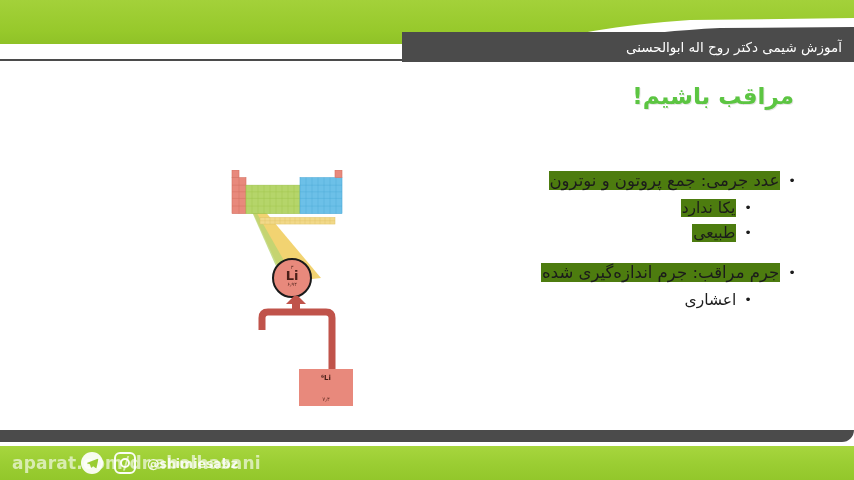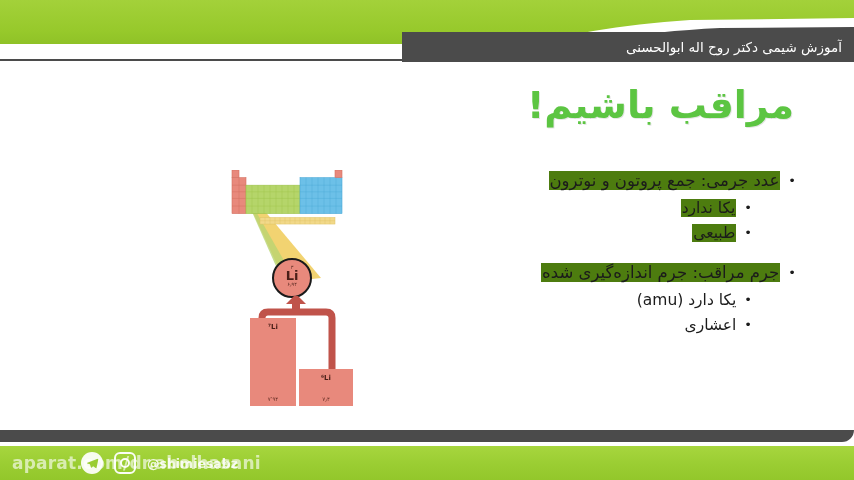--- a/index.html
+++ b/index.html
@@ -19,21 +19,21 @@
      position:absolute;right:12px;top:33px;width:420px;height:28px;
      color:#ffffff;font-size:13.5px;line-height:28px;text-align:right;direction:rtl;
      white-space:nowrap;overflow:hidden;
   }
   .header-underline{position:absolute;left:0;top:59px;width:854px;height:2px;background:#4b4b4b;}
 
   
   .slide-title{
     position:absolute;right:60px;top:83px;width:430px;
     text-align:right;direction:rtl;
-    color:#5cc542;font-size:38px;font-weight:bold;
+    color:#5cc542;font-size:23px;font-weight:bold;
     text-shadow:1px 1px 0 rgba(0,0,0,0.10);
     white-space:nowrap;
   }
 
   
   .bullets{
     position:absolute;right:58px;top:168px;width:420px;
     direction:rtl;text-align:right;color:#1b1b1b;
   }
   .b-l1{font-size:16.5px;line-height:26px;margin:0 0 2px 0;white-space:nowrap;}
@@ -118,23 +118,20 @@
     <div class="b-l2">
       <span class="dot">•</span><span class="hl">طبیعی</span>
     </div>
 
     <div class="b-gap"></div>
 
     <div class="b-l1">
       <span class="dot">•</span><span class="hl">جرم مراقب: جرم اندازه‌گیری شده</span>
     </div>
 
-    <div class="b-l2">
-      <span class="dot">•</span><span>یکا دارد (amu)</span>
-    </div>
 
     <div class="b-l2">
       <span class="dot">•</span><span>اعشاری</span>
     </div>
   </div>
 
   <div class="figure">
 
     <svg class="cone" viewBox="0 0 150 130" preserveAspectRatio="none">
       <path d="M12,8 L96,108 L60,112 Z" fill="#efc84e" opacity="0.80"></path>
@@ -206,24 +203,20 @@
     <div class="zc-top">۳</div>
     <div class="zc-sym">Li</div>
     <div class="zc-bot">۶٫۹۴</div>
   </div>
 
   <svg class="arrows" viewBox="0 0 120 90" preserveAspectRatio="none">
     <path d="M52,18 L52,8 L46,8 L56,-2 L66,8 L60,8 L60,18 Z" fill="#c0534a"></path>
     <path d="M22,34 L22,22 Q22,16 28,16 L86,16 Q92,16 92,22 L92,78" stroke="#c0534a" stroke-width="7" fill="none" stroke-linecap="butt"></path>
   </svg>
 
-  <div class="iso-box iso-big">
-    <div class="iso-sym">⁷Li</div>
-    <div class="iso-num">۷٬۹۴</div>
-  </div>
 
   <div class="iso-box iso-small">
     <div class="iso-sym">⁶Li</div>
     <div class="iso-num">۷٫۴</div>
   </div>
 
   <div class="footer-dark"></div>
   <div class="footer-green"></div>
 
   <div class="overlap">

